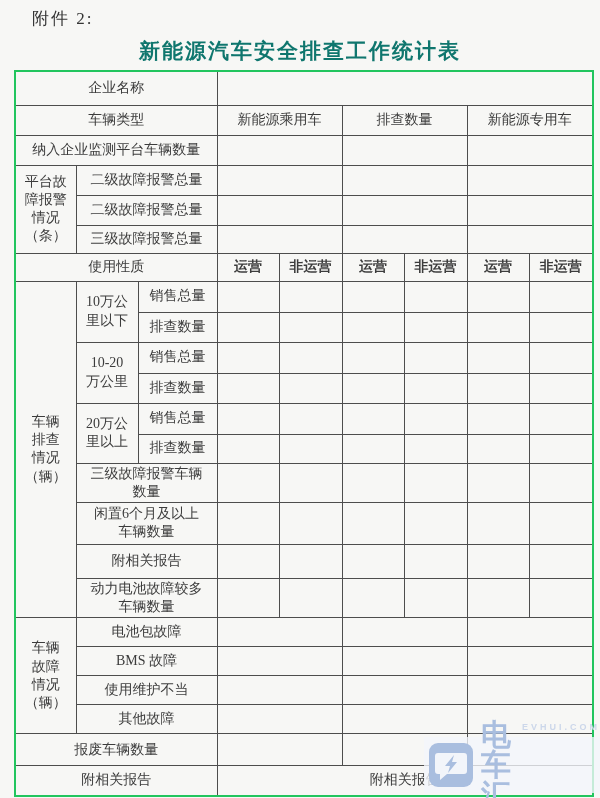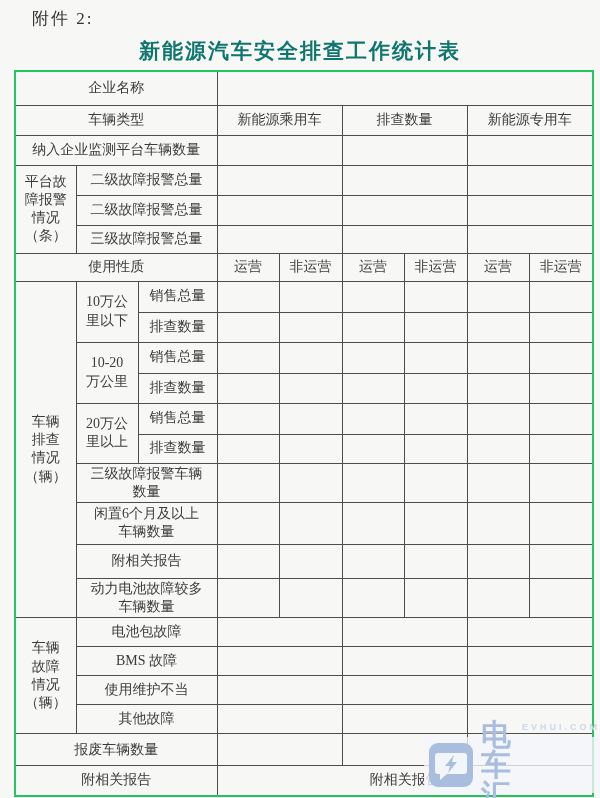--- a/index.html
+++ b/index.html
@@ -35,21 +35,21 @@
     text-align:center;
     vertical-align:middle;
     font-size:14px;
     color:#3c3c3c;
     padding:1px 2px;
     line-height:1.3;
     white-space:pre-line;
     overflow:hidden;
   }
   table.sheet{border:2px solid #22c55e;}
-  td.small{font-size:13px;}
+  td.small{font-size:13px;font-weight:bold;}
 
   
   .watermark{
     position:absolute;left:424px;top:737px;
     width:176px;height:56px;
     background:rgba(243,246,251,0.78);
     display:flex;align-items:center;
     padding-left:5px;box-sizing:border-box;
     pointer-events:none;
   }

